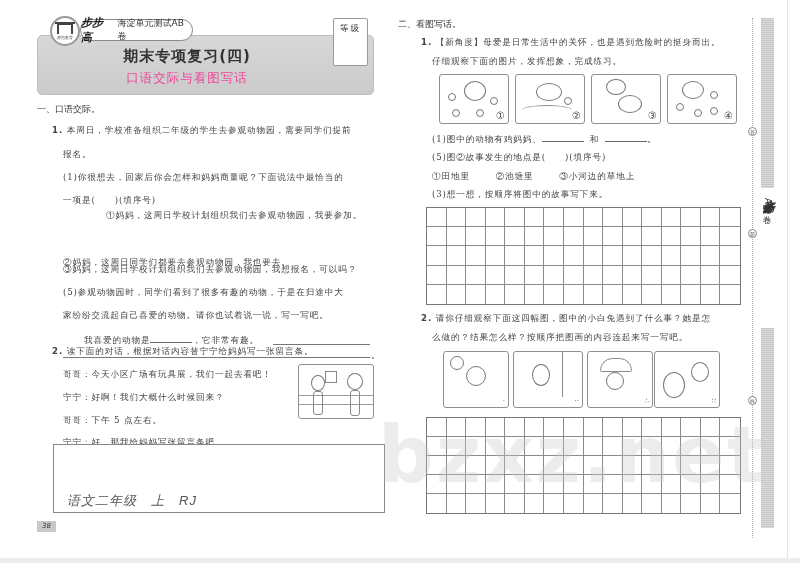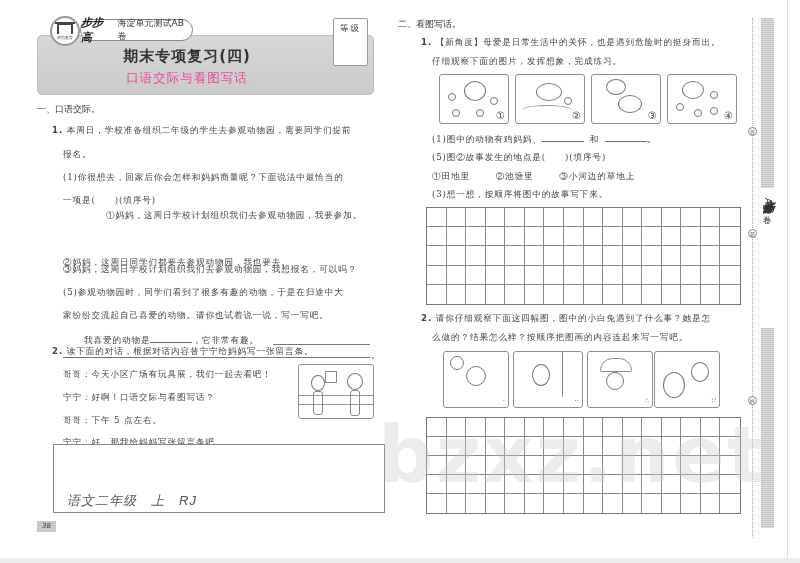--- a/index.html
+++ b/index.html
@@ -152,21 +152,21 @@
   </div>
   <div class="full-rule" style="left:273px; top:344px; width:97px;"></div>
   <div class="full-rule" style="left:63px; top:357px; width:307px;"></div>
   <div class="abs line" style="left:371px; top:350px;">。</div>
 
   <div class="abs line" style="left:52px; top:346px;">
     <span class="qnum">2.</span>
     <span>读下面的对话，根据对话内容替宁宁给妈妈写一张留言条。</span>
   </div>
   <div class="abs line" style="left:63px; top:369px;">哥哥：今天小区广场有玩具展，我们一起去看吧！</div>
-  <div class="abs line" style="left:63px; top:392px;">宁宁：好啊！口语交际与看图写话？</div>
+  <div class="abs line" style="left:63px; top:392px;">宁宁：好啊！我们大概什么时候回来？</div>
   <div class="abs line" style="left:63px; top:415px;">哥哥：下午 5 点左右。</div>
   <div class="abs line" style="left:63px; top:437px;">宁宁：好。那我给妈妈写张留言条吧。</div>
 
   <div class="illus" style="left:298px; top:364px; width:76px; height:55px;">
     <div class="abs" style="left:0; top:30px; width:76px; height:10px; border-top:1px solid #999; border-bottom:1px solid #999;"></div>
     <div class="abs" style="left:26px; top:6px; width:12px; height:12px; border:1px solid #888;"></div>
     <div class="sketch" style="left:12px; top:10px; width:14px; height:16px;"></div>
     <div class="abs" style="left:14px; top:26px; width:10px; height:24px; border:1px solid #888; border-radius:3px;"></div>
     <div class="sketch" style="left:48px; top:8px; width:16px; height:17px;"></div>
     <div class="abs" style="left:51px; top:25px; width:10px; height:26px; border:1px solid #888; border-radius:3px;"></div>

